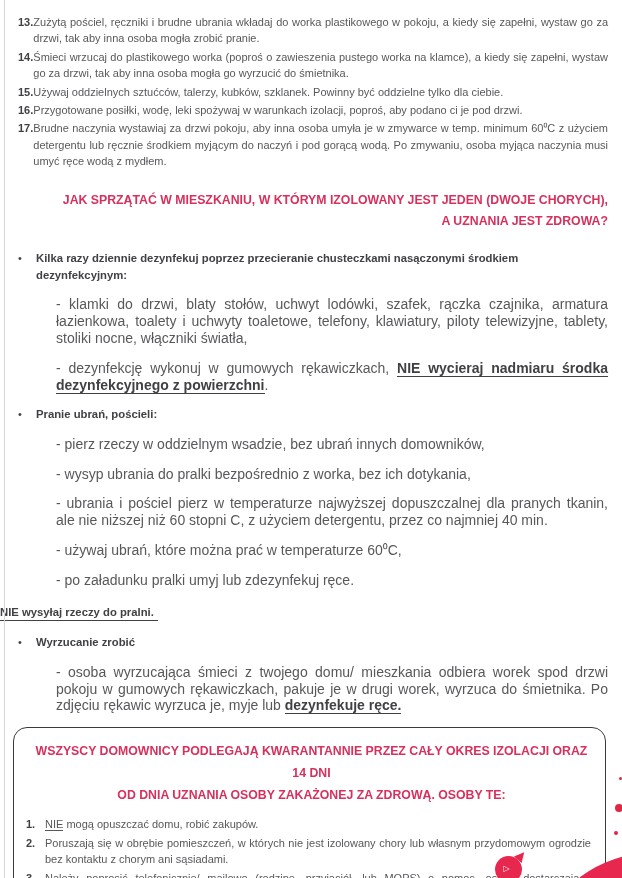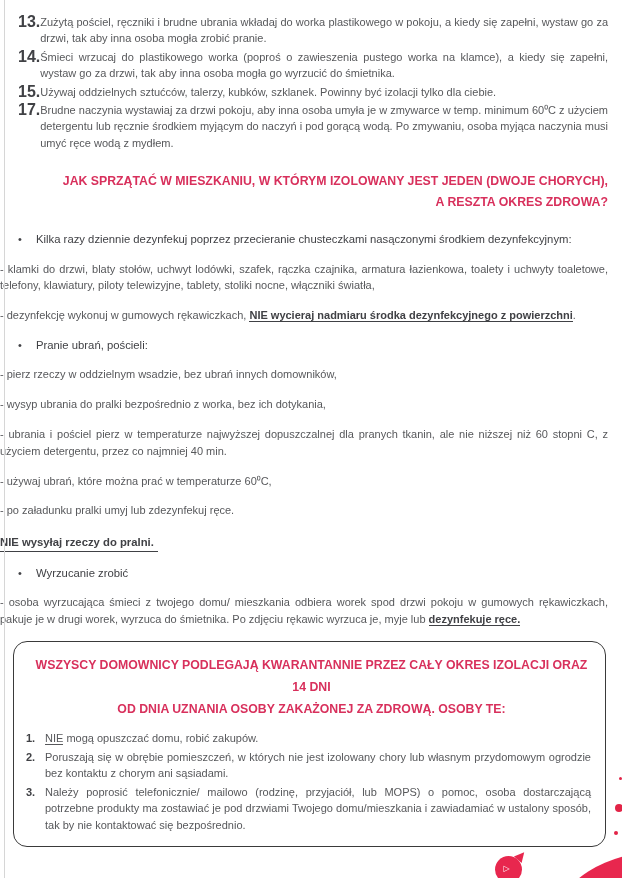--- a/index.html
+++ b/index.html
@@ -14,42 +14,42 @@
     padding:14px 14px 0 0;
   }
   .page::before{
     content:"";
     position:absolute;left:4px;top:0;bottom:0;width:1px;
     background:#d6d6d6;
   }
 
   
   .num-item{display:flex;padding-left:18px;margin-bottom:2px;}
-  .num-item .n{flex:0 0 14px;font-weight:bold;color:#404145;font-size:16px;line-height:16.4px;}
+  .num-item .n{flex:0 0 14px;font-weight:bold;color:#404145;font-size:11px;line-height:16.4px;}
   .num-item .t{flex:1;text-align:justify;font-size:11px;line-height:16.4px;}
 
   
   .pink-heading{
     margin:20px auto 18px auto;
     text-align:right;
     color:#d8305c;
     font-weight:bold;
     font-size:12.3px;
     line-height:21px;
   }
 
   
   .bullet-row{display:flex;padding-left:18px;margin-bottom:12px;}
   .bullet-row .b{flex:0 0 18px;color:#404145;font-size:11px;line-height:17px;}
-  .bullet-row .bt{flex:1;font-weight:normal;color:#404145;font-size:11.3px;line-height:17.4px;}
+  .bullet-row .bt{flex:1;font-weight:bold;color:#404145;font-size:11.3px;line-height:17.4px;}
   .sub-item{
-    padding-right:0;
+    padding-left:56px;padding-right:0;
     margin-bottom:13px;
     text-align:justify;
-    font-size:11px;line-height:16.8px;
+    font-size:14px;line-height:16.8px;
   }
   .emph{
     font-weight:bold;color:#404145;
     border-bottom:1.2px solid #404145;
   }
   .note-line{
     padding-left:0;margin:0 0 13px 0;
   }
   .note-line .emph-block{
     display:inline-block;
@@ -118,30 +118,34 @@
   <div class="num-item">
     <span class="n">13.</span>
     <div class="t">Zużytą pościel, ręczniki i brudne ubrania wkładaj do worka plastikowego w pokoju, a kiedy się zapełni, wystaw go za drzwi, tak aby inna osoba mogła zrobić pranie.</div>
   </div>
   <div class="num-item">
     <span class="n">14.</span>
     <div class="t">Śmieci wrzucaj do plastikowego worka (poproś o zawieszenia pustego worka na klamce), a kiedy się zapełni, wystaw go za drzwi, tak aby inna osoba mogła go wyrzucić do śmietnika.</div>
   </div>
   <div class="num-item">
     <span class="n">15.</span>
-    <div class="t">Używaj oddzielnych sztućców, talerzy, kubków, szklanek. Powinny być izolacji tylko dla ciebie.</div>
+    <div class="t">Używaj oddzielnych sztućców, talerzy, kubków, szklanek. Powinny być oddzielne tylko dla ciebie.</div>
+  </div>
+  <div class="num-item">
+    <span class="n">16.</span>
+    <div class="t">Przygotowane posiłki, wodę, leki spożywaj w warunkach izolacji, poproś, aby podano ci je pod drzwi.</div>
   </div>
   <div class="num-item">
     <span class="n">17.</span>
     <div class="t">Brudne naczynia wystawiaj  za drzwi pokoju, aby inna osoba umyła je w zmywarce w temp. minimum 60⁰C z użyciem detergentu lub ręcznie środkiem myjącym do naczyń i pod gorącą wodą. Po zmywaniu, osoba myjąca naczynia musi umyć ręce wodą z mydłem.</div>
   </div>
 
   <div class="pink-heading">
     <div>JAK SPRZĄTAĆ W MIESZKANIU, W KTÓRYM IZOLOWANY JEST JEDEN (DWOJE CHORYCH),</div>
-    <div>A RESZTA OKRES ZDROWA?</div>
+    <div>A UZNANIA JEST ZDROWA?</div>
   </div>
 
   <div class="bullet-row">
     <span class="b">•</span>
     <div class="bt">Kilka razy dziennie dezynfekuj poprzez przecieranie chusteczkami nasączonymi środkiem dezynfekcyjnym:</div>
   </div>
   <div class="sub-item">- klamki do drzwi, blaty stołów, uchwyt lodówki, szafek, rączka czajnika, armatura łazienkowa, toalety i uchwyty toaletowe, telefony, klawiatury, piloty telewizyjne, tablety, stoliki nocne, włączniki światła,</div>
   <div class="sub-item"><span>- dezynfekcję wykonuj w gumowych rękawiczkach, </span><span class="emph">NIE wycieraj nadmiaru środka dezynfekcyjnego z powierzchni</span><span>.</span></div>
 
   <div class="bullet-row">

